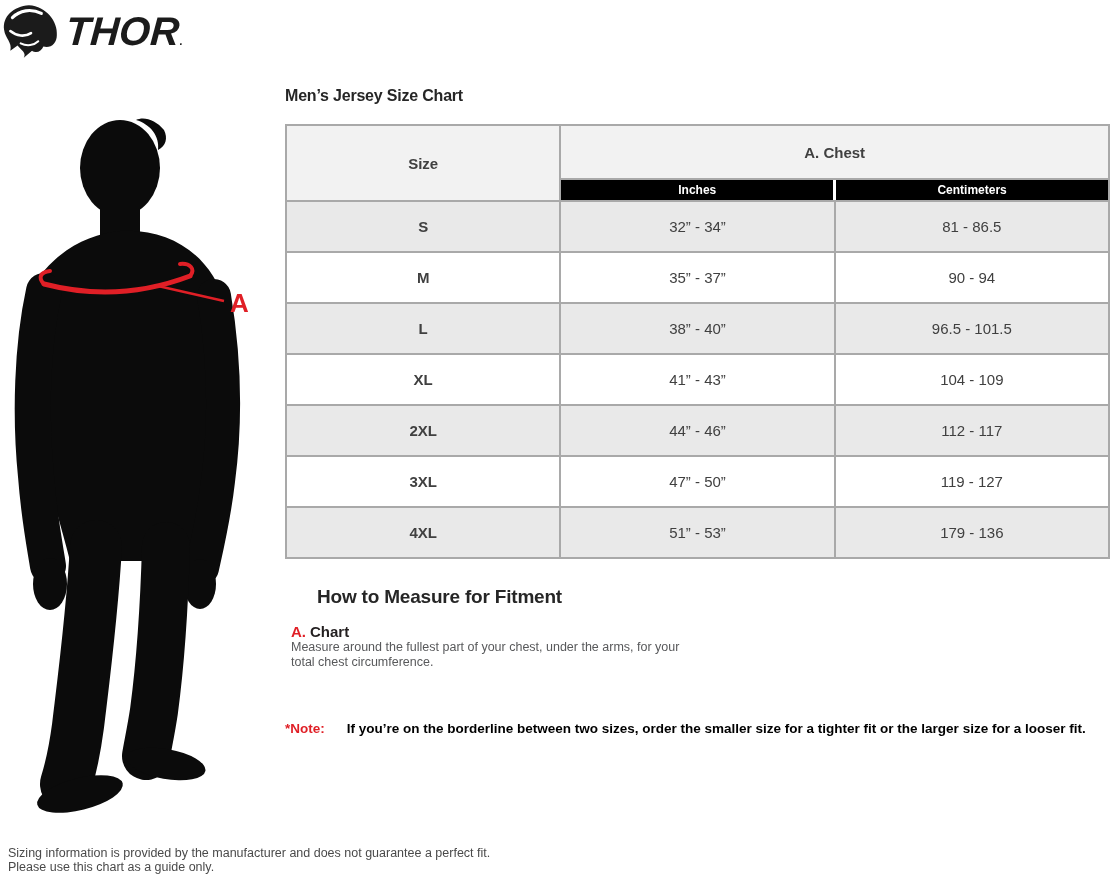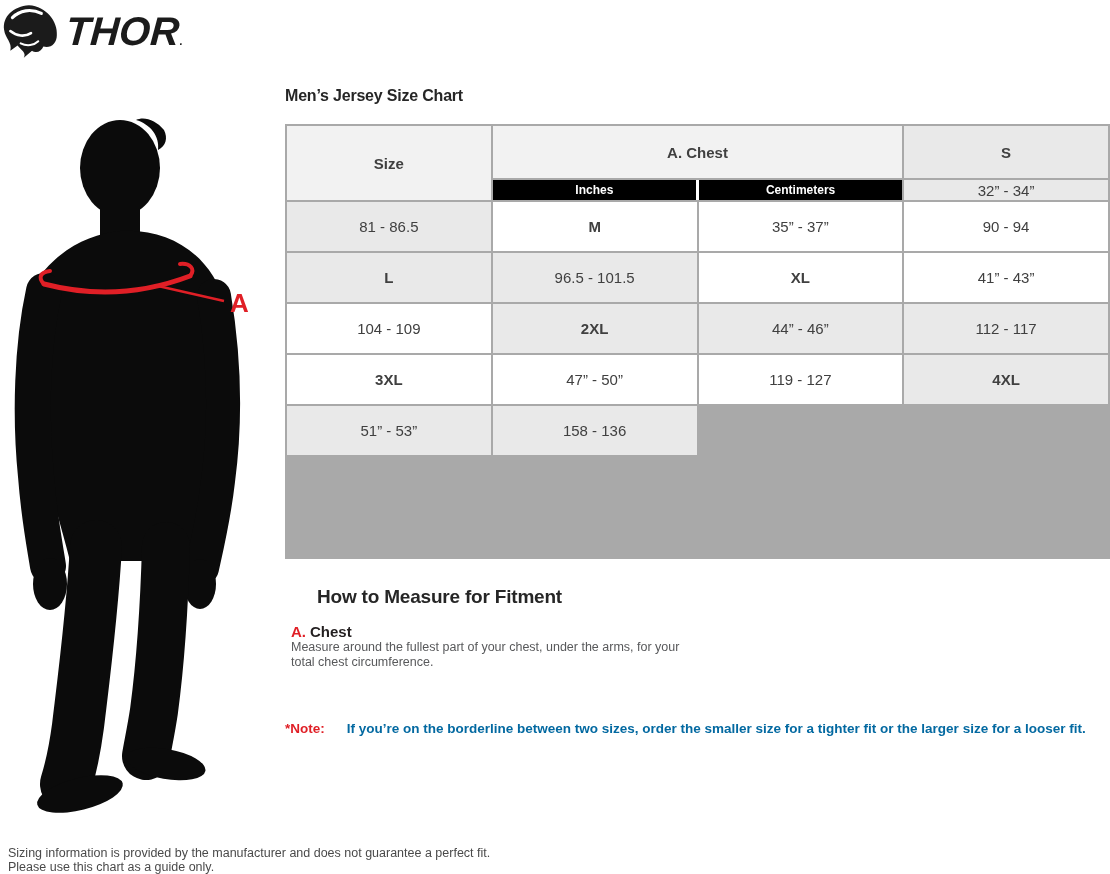--- a/index.html
+++ b/index.html
@@ -27,21 +27,21 @@
     letter-spacing:-0.2px; color:#262626;
   }
   .measure-title {
     position:absolute; left:285px; top:586px; font-size:19px; font-weight:bold;
     letter-spacing:-0.2px; color:#262626;margin-left:32px;
   }
 
   
   .size-table {
     position:absolute; left:285px; top:124px; width:825px; box-sizing:border-box;
-    display:grid; grid-template-columns:1fr 1fr 1fr 1fr;
+    display:grid; grid-template-columns:1fr 1fr 1fr;
     grid-template-rows:52px 20px repeat(7, 49px);
     gap:2px; background:#a9a9a9; border:2px solid #a9a9a9;
   }
   .size-table .cell {
     display:flex; align-items:center; justify-content:center;
     font-size:15px; color:#404040;
   }
   .hdr-size   { grid-column:1; grid-row:1/3; background:#f2f2f2; font-weight:bold; color:#333; }
   .hdr-group  { grid-column:2/4; grid-row:1; background:#f2f2f2; font-weight:bold; color:#333; }
   .subrow     { grid-column:2/4; grid-row:2; background:#ffffff; display:flex; gap:3px; }
@@ -57,21 +57,21 @@
   .measure-item { position:absolute; left:291px; top:623px; width:390px; }
   .measure-item .item-head { font-size:15px; font-weight:bold; color:#231f20; }
   .measure-item .item-head .letter { color:#e01f26; margin-right:4px; }
   .measure-item .item-desc {
     font-size:12.5px; line-height:1.22; color:#58595b; font-weight:normal;
   }
 
   
   .note { position:absolute; left:285px; top:721px; font-size:13.5px; font-weight:bold; }
   .note-label { color:#e01f26; margin-right:22px; }
-  .note-text  { color:#0369a1; }
+  .note-text  { color:#000000; }
 
   
   .footer { position:absolute; left:8px; top:846px; font-size:12.5px; color:#4a4a4a; line-height:1.12; }
 </style>
 </head>
 <body>
 
 <div class="page">
 
   <div class="logo">
@@ -123,43 +123,44 @@
 
     <div class="cell cell-label row-odd">S</div>
     <div class="cell row-odd">32” - 34”</div>
     <div class="cell row-odd">81 - 86.5</div>
 
     <div class="cell cell-label row-even">M</div>
     <div class="cell row-even">35” - 37”</div>
     <div class="cell row-even">90 - 94</div>
 
     <div class="cell cell-label row-odd">L</div>
+    <div class="cell row-odd">38” - 40”</div>
     <div class="cell row-odd">96.5 - 101.5</div>
 
     <div class="cell cell-label row-even">XL</div>
     <div class="cell row-even">41” - 43”</div>
     <div class="cell row-even">104 - 109</div>
 
     <div class="cell cell-label row-odd">2XL</div>
     <div class="cell row-odd">44” - 46”</div>
     <div class="cell row-odd">112 - 117</div>
 
     <div class="cell cell-label row-even">3XL</div>
     <div class="cell row-even">47” - 50”</div>
     <div class="cell row-even">119 - 127</div>
 
     <div class="cell cell-label row-odd">4XL</div>
     <div class="cell row-odd">51” - 53”</div>
-    <div class="cell row-odd">158 - 136</div>
+    <div class="cell row-odd">179 - 136</div>
   </div>
 
   <div class="measure-title">How to Measure for Fitment</div>
   <div class="measure-item">
     <div class="item-head">
-      <span class="letter">A.</span><span>Chest</span>
+      <span class="letter">A.</span><span>Chart</span>
     </div>
     <div class="item-desc">Measure around the fullest part of your chest, under the arms, for your total chest circumference.</div>
   </div>
 
   <div class="note">
     <span class="note-label">*Note:</span><span class="note-text">If you’re on the borderline between two sizes, order the smaller size for a tighter fit or the larger size for a looser fit.</span>
   </div>
 
   <div class="footer">
     <div>Sizing information is provided by the manufacturer and does not guarantee a perfect fit.</div>

